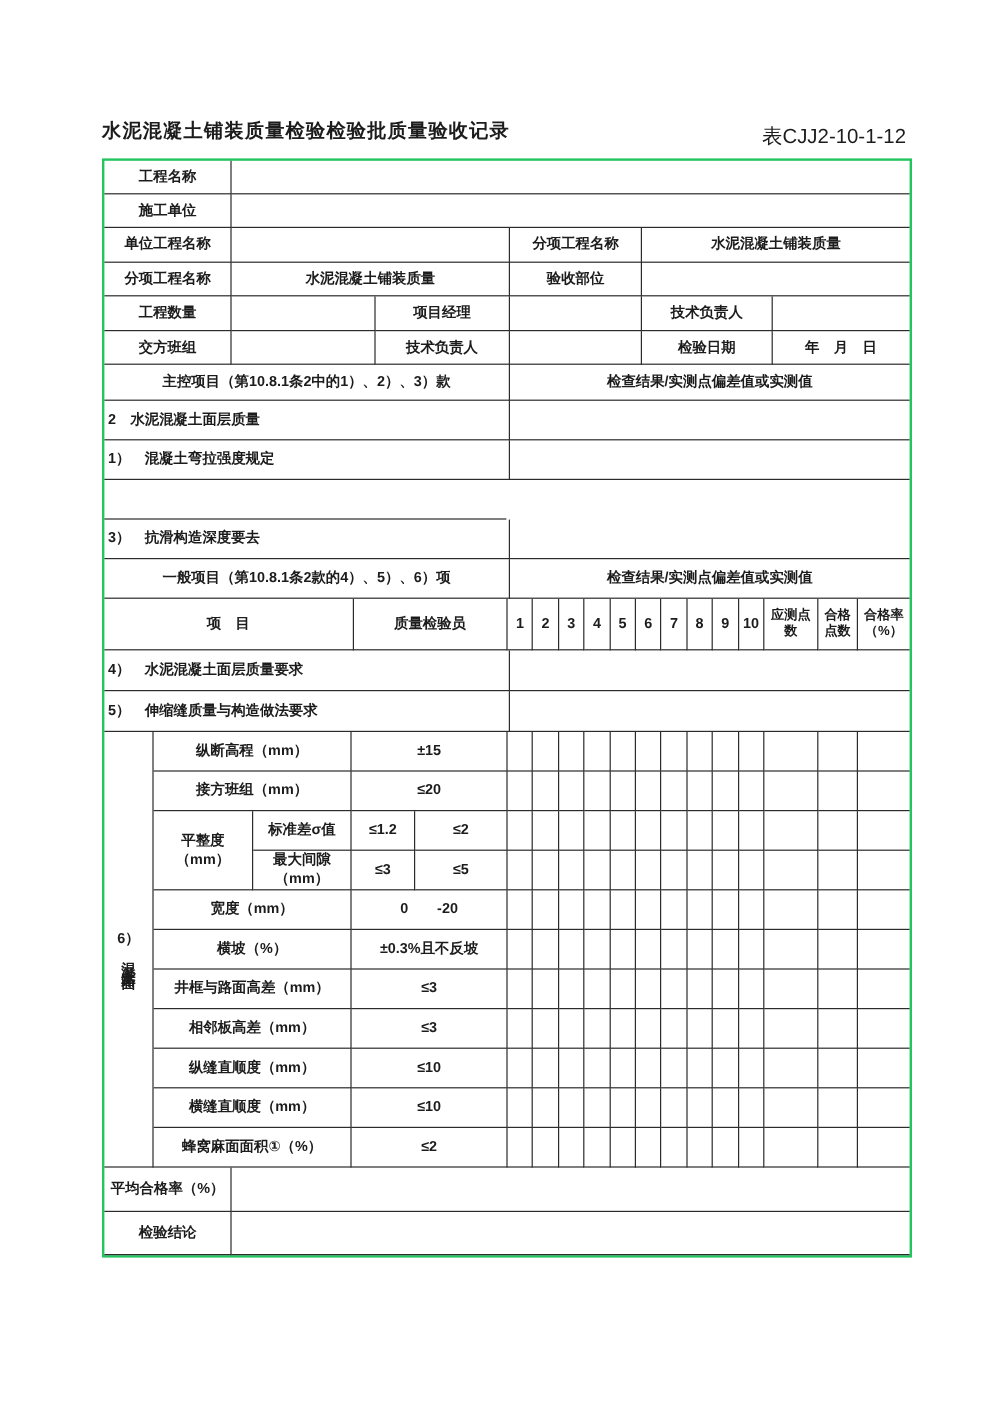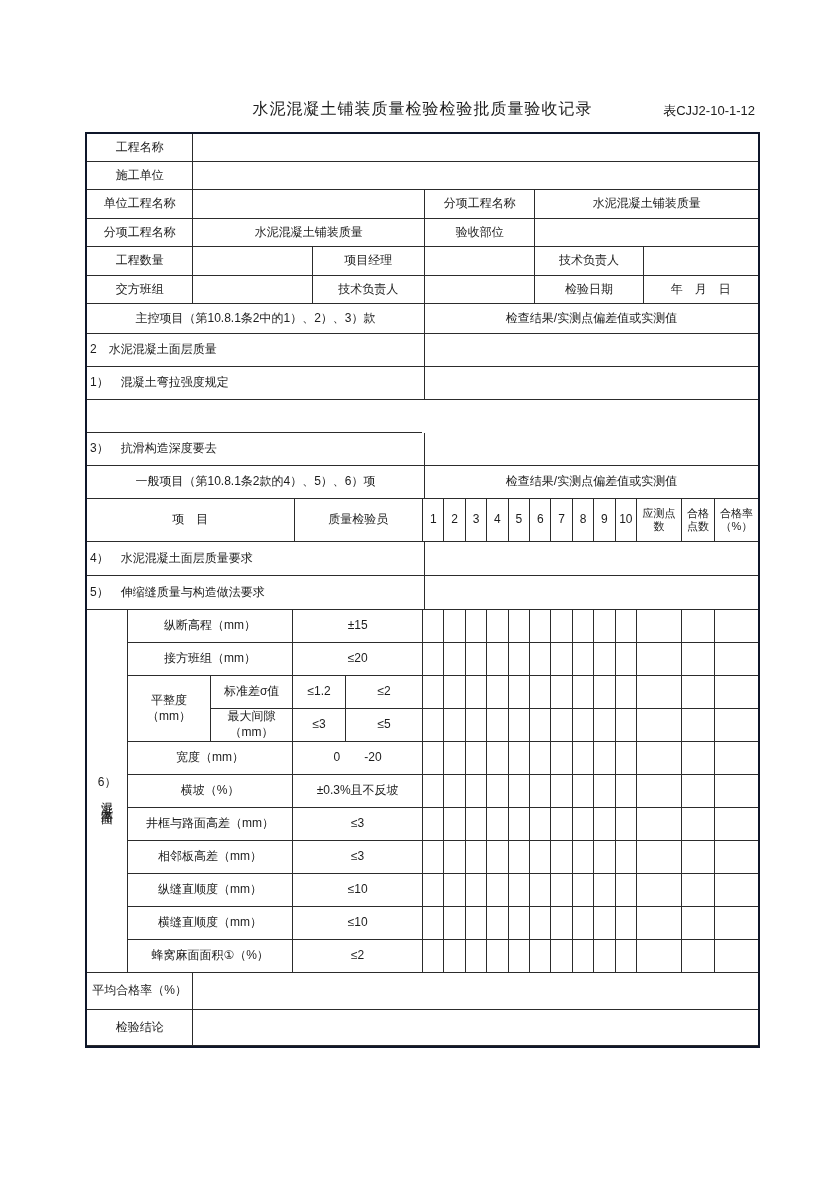--- a/index.html
+++ b/index.html
@@ -7,28 +7,28 @@
   body {
     width: 838px; height: 1186px;
     font-family: "Liberation Sans", "DejaVu Sans", sans-serif;
     color: #1c1c1c;
     position: relative;
   }
   .page { position: absolute; left: 85px; top: 95px; width: 675px; }
 
   .header-area { position: relative; height: 34px; margin-bottom: 3px; }
   .page-title {
-    text-align: center; font-size: 16px; font-weight: normal;
+    font-size: 16px; font-weight: bold;
     letter-spacing: 1px; padding-top: 4px;
   }
   .form-code {
-    position: absolute; right: 5px; top: 7px; font-size: 13px;
+    position: absolute; right: 5px; top: 7px; font-size: 17px;
   }
 
-  .table { border: 2px solid #0f172a; background: #fff; }
+  .table { border: 2px solid #22c55e; background: #fff; font-weight: bold; }
 
   .row { display: flex; }
   .col { display: flex; flex-direction: column; }
 
   .c {
     border-right: 1px solid #2c2c2c;
     border-bottom: 1px solid #2c2c2c;
     display: flex; align-items: center; justify-content: center;
     text-align: center; font-size: 12px; line-height: 1.3;
     overflow: hidden; white-space: pre-line;

